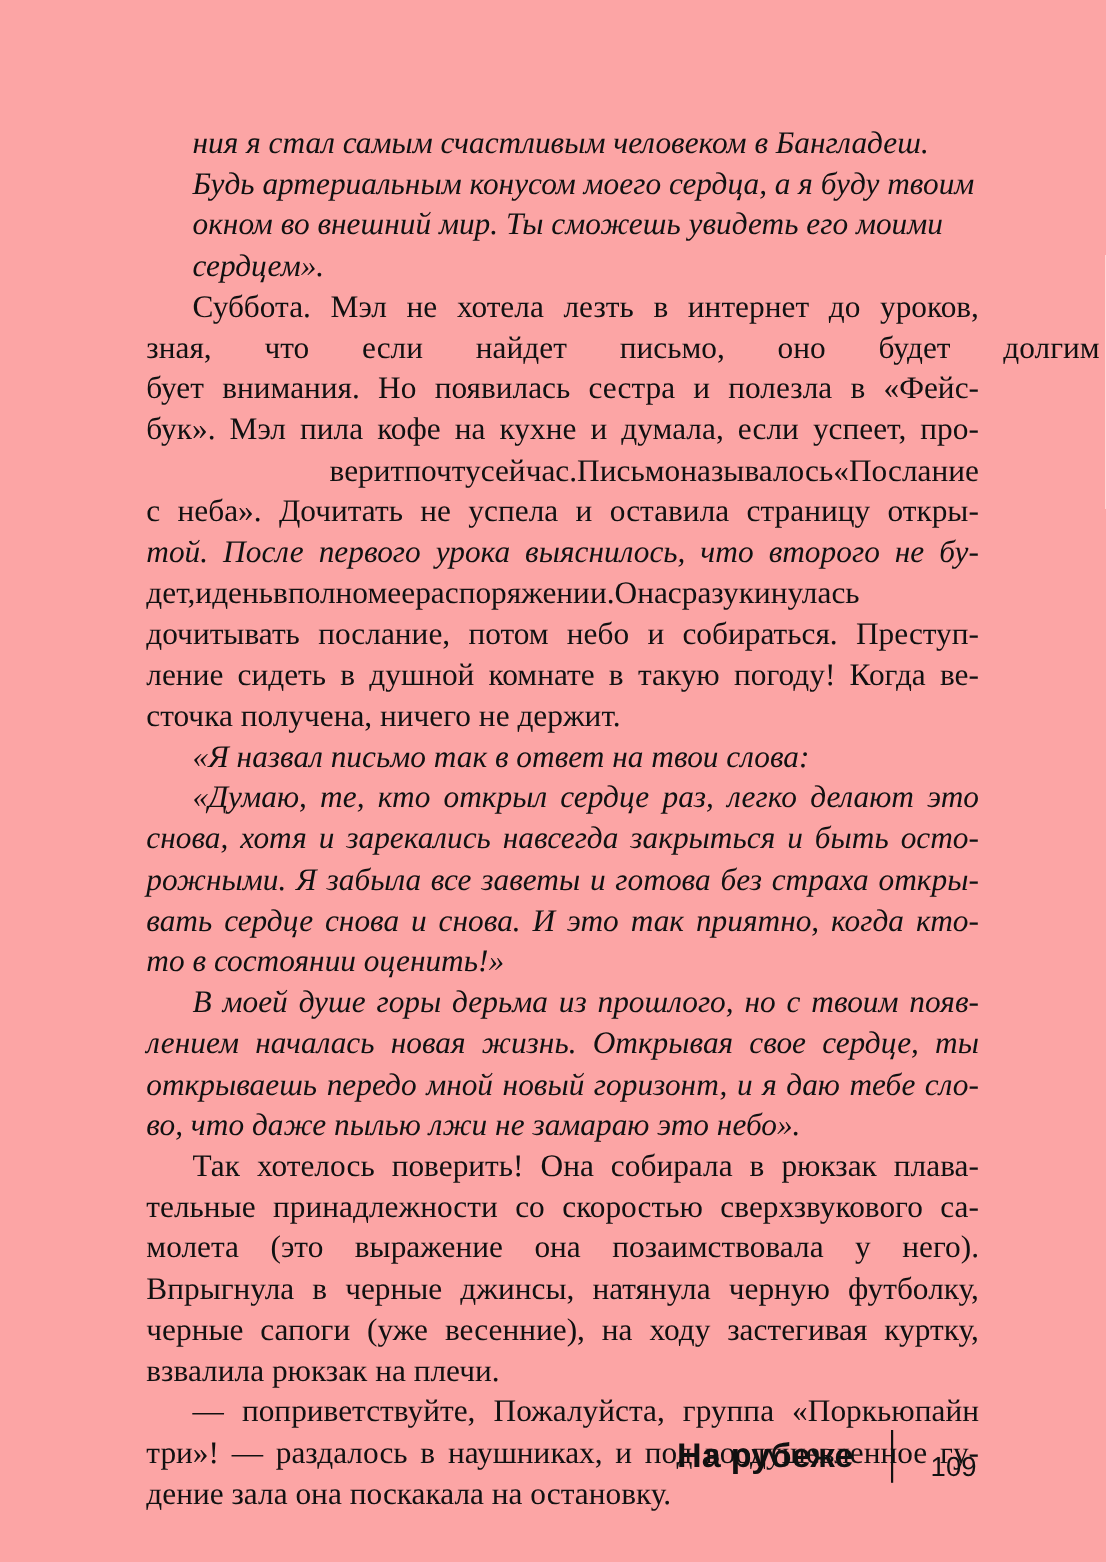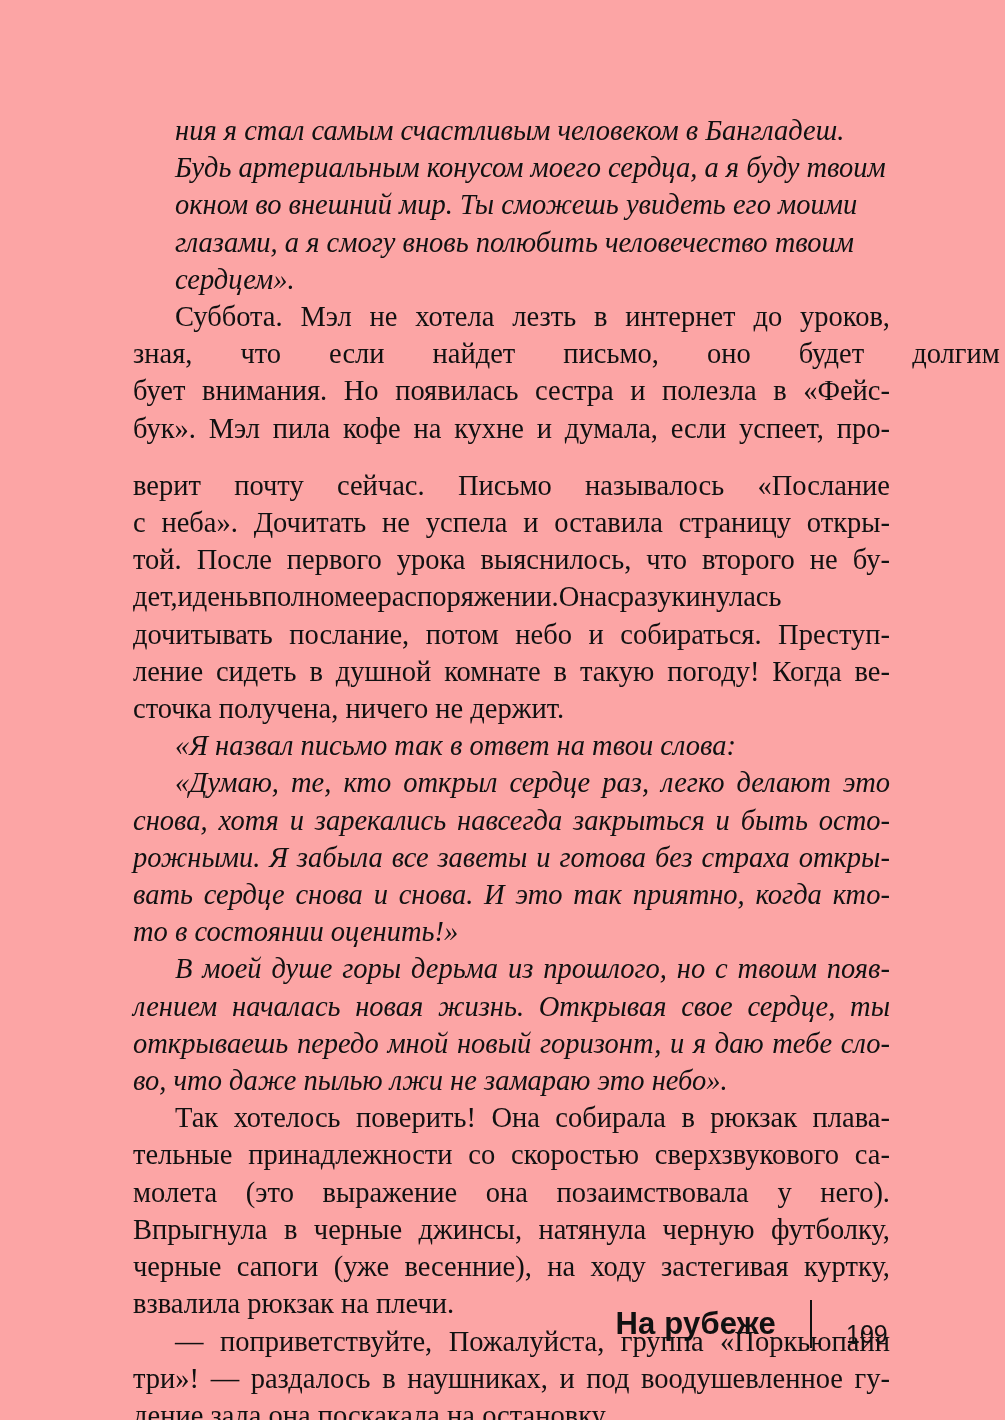--- a/index.html
+++ b/index.html
@@ -107,23 +107,20 @@
     <p class="para italic">
       <span class="lnj">
           <span style="display: inline; justify-content: space-between; width: auto;">ния я стал самым счастливым человеком в Бангладеш.</span>
         </span>
       <span class="lnj">
           <span style="display: inline; justify-content: space-between; width: auto;">Будь артериальным конусом моего сердца, а я буду твоим</span>
         </span>
       <span class="lnj">
           <span style="display: inline; justify-content: space-between; width: auto;">окном во внешний мир. Ты сможешь увидеть его моими</span>
         </span>
-      <span class="lnj">
-          <span style="display: inline; justify-content: space-between; width: auto;">глазами, а я смогу вновь полюбить человечество твоим</span>
-        </span>
       <span class="ln">сердцем».</span>
     </p>
 
     <p class="para noindent gap-before">
       <span class="lnj">
           <span style="width:42px"></span>
           <span style="display: flex; justify-content: space-between; width: 715px;">
             <span>Суббота.</span>
             <span>Мэл</span>
             <span>не</span>
@@ -171,21 +168,21 @@
             <span>на</span>
             <span>кухне</span>
             <span>и</span>
             <span>думала,</span>
             <span>если</span>
             <span>успеет,</span>
             <span>про-</span>
           </span>
         </span>
       <span class="lnj">
-          <span style="display: flex; justify-content: space-between; width: 757px; margin-top: 20px;">
+          <span style="display: flex; justify-content: flex-end; width: 757px;">
             <span>верит</span>
             <span>почту</span>
             <span>сейчас.</span>
             <span>Письмо</span>
             <span>называлось</span>
             <span>«Послание</span>
           </span>
         </span>
       <span class="lnj">
           <span style="display: flex; justify-content: space-between; width: 757px;">
@@ -194,21 +191,21 @@
             <span>Дочитать</span>
             <span>не</span>
             <span>успела</span>
             <span>и</span>
             <span>оставила</span>
             <span>страницу</span>
             <span>откры-</span>
           </span>
         </span>
       <span class="lnj">
-          <span style="display: flex; justify-content: space-between; width: 757px;">
+          <span style="display: flex; justify-content: space-between; width: 757px; font-style: italic;">
             <span>той.</span>
             <span>После</span>
             <span>первого</span>
             <span>урока</span>
             <span>выяснилось,</span>
             <span>что</span>
             <span>второго</span>
             <span>не</span>
             <span>бу-</span>
           </span>

